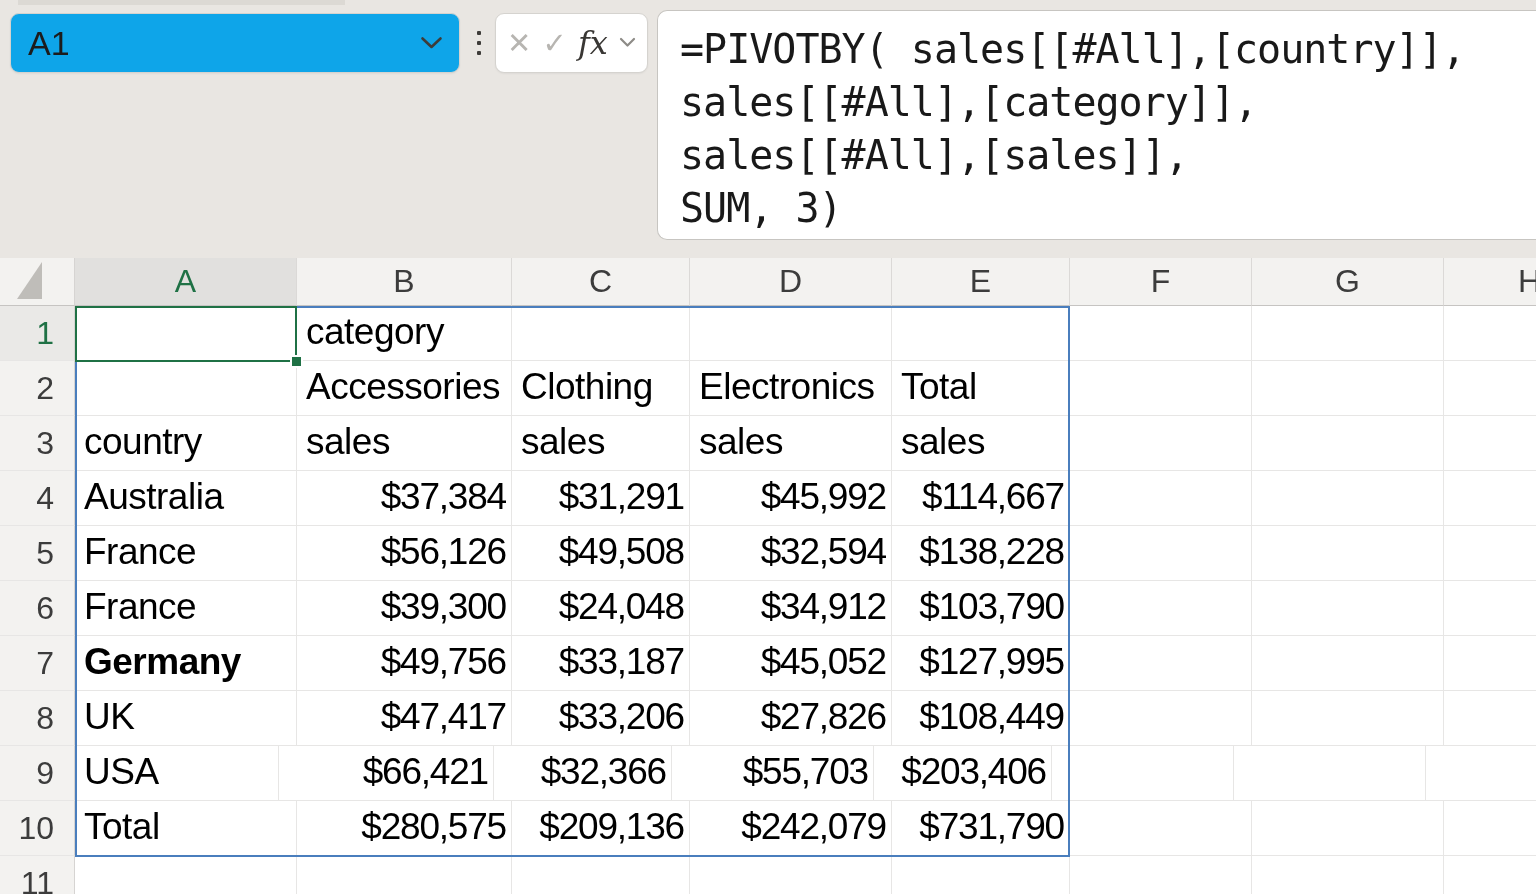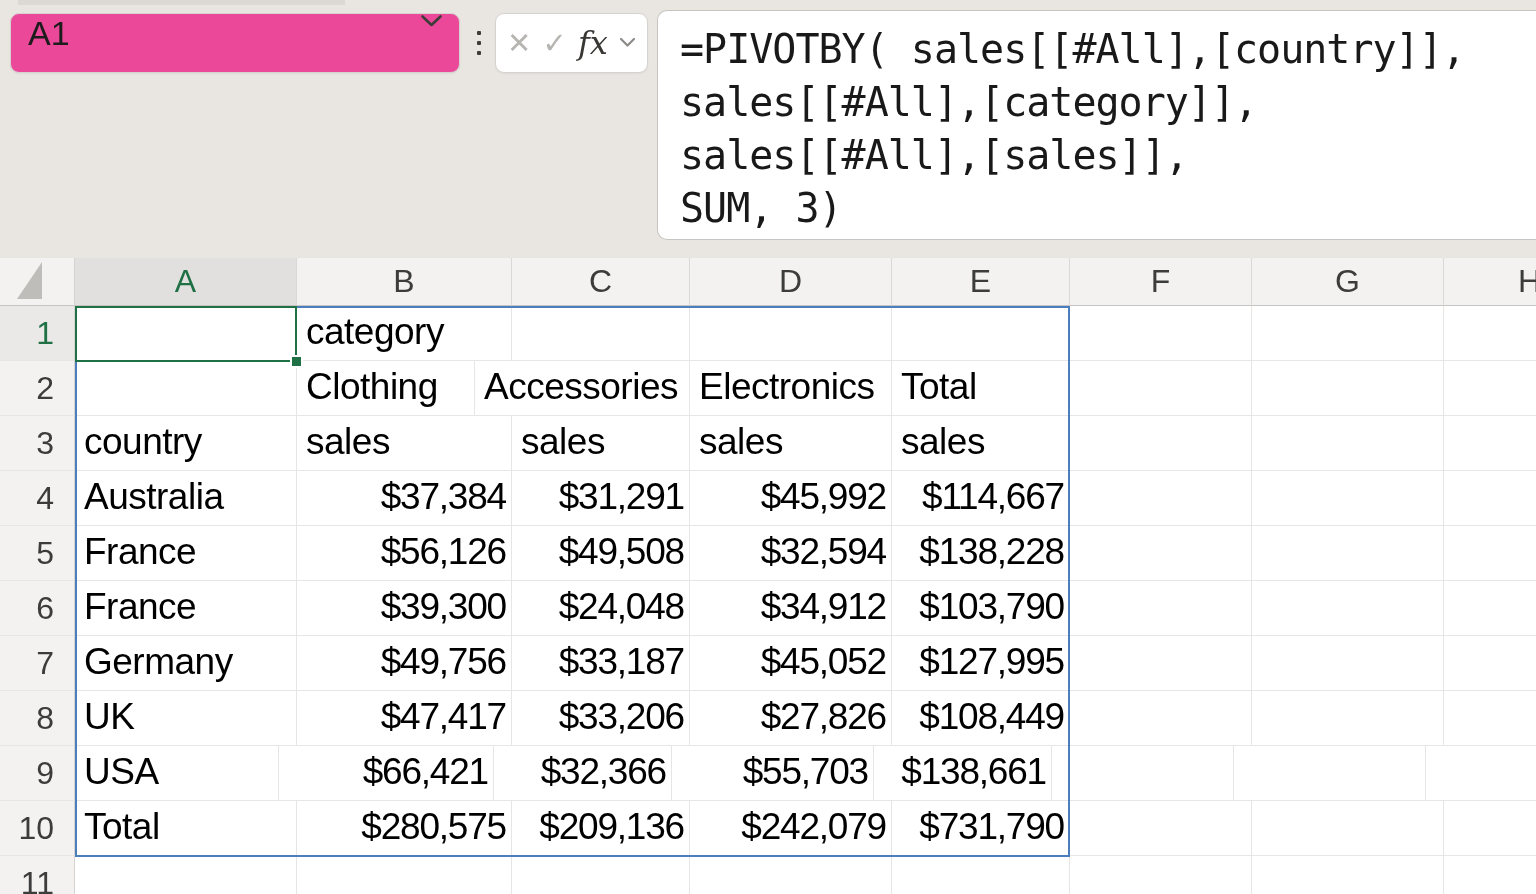--- a/index.html
+++ b/index.html
@@ -6,23 +6,23 @@
   body{
     width:1536px;height:894px;overflow:hidden;position:relative;
     background:#ffffff;font-family:"Liberation Sans",sans-serif;
     -webkit-font-smoothing:antialiased;
   }
   
   .chrome{position:absolute;left:0;top:0;width:1536px;height:258px;background:#e9e6e2;}
   .top-strip{position:absolute;left:18px;top:0;width:327px;height:5px;background:#dcd9d4;}
   .name-box{
     position:absolute;left:10px;top:13px;width:450px;height:60px;box-sizing:border-box;
-    background:#ec4899;border:1px solid #d5d3cf;border-radius:9px;
+    background:#0ea5e9;border:1px solid #d5d3cf;border-radius:9px;
     box-shadow:0 1px 2px rgba(0,0,0,.05);
-    display:flex;align-items:flex-start;cursor:text;
+    display:flex;align-items:center;cursor:text;
   }
   .name-box-value{flex:1;padding-left:17px;font-size:34px;color:#1c1c1c;}
   .name-box .chev{margin-right:16px;display:flex;align-items:center;}
   .dots{
     position:absolute;left:472px;top:13px;height:60px;width:14px;
     display:flex;flex-direction:column;align-items:center;justify-content:center;gap:6px;
   }
   .dots i{width:4px;height:4px;background:#3e3c39;border-radius:1px;}
   .fx-box{
     position:absolute;left:495px;top:13px;width:153px;height:60px;box-sizing:border-box;
@@ -141,22 +141,22 @@
         <div class="cell" style="width: 178px;"></div>
         <div class="cell" style="width: 202px;"></div>
         <div class="cell" style="width: 178px;"></div>
         <div class="cell" style="width: 182px;"></div>
         <div class="cell" style="width: 192px;"></div>
         <div class="cell" style="width: 172px;"></div>
       </div>
       <div class="row">
         <div class="row-hdr">2</div>
         <div class="cell" style="width: 222px;"></div>
+        <div class="cell" style="width: 215px;">Accessories</div>
         <div class="cell" style="width: 178px;">Clothing</div>
-        <div class="cell" style="width: 215px;">Accessories</div>
         <div class="cell" style="width: 202px;">Electronics</div>
         <div class="cell" style="width: 178px;">Total</div>
         <div class="cell" style="width: 182px;"></div>
         <div class="cell" style="width: 192px;"></div>
         <div class="cell" style="width: 172px;"></div>
       </div>
       <div class="row">
         <div class="row-hdr">3</div>
         <div class="cell" style="width: 222px;">country</div>
         <div class="cell" style="width: 215px;">sales</div>
@@ -195,21 +195,21 @@
         <div class="cell num" style="width: 215px;">$39,300</div>
         <div class="cell num" style="width: 178px;">$24,048</div>
         <div class="cell num" style="width: 202px;">$34,912</div>
         <div class="cell num" style="width: 178px;">$103,790</div>
         <div class="cell" style="width: 182px;"></div>
         <div class="cell" style="width: 192px;"></div>
         <div class="cell" style="width: 172px;"></div>
       </div>
       <div class="row">
         <div class="row-hdr">7</div>
-        <div class="cell" style="width: 222px;">Germany</div>
+        <div class="cell" style="width: 222px; font-weight: bold;">Germany</div>
         <div class="cell num" style="width: 215px;">$49,756</div>
         <div class="cell num" style="width: 178px;">$33,187</div>
         <div class="cell num" style="width: 202px;">$45,052</div>
         <div class="cell num" style="width: 178px;">$127,995</div>
         <div class="cell" style="width: 182px;"></div>
         <div class="cell" style="width: 192px;"></div>
         <div class="cell" style="width: 172px;"></div>
       </div>
       <div class="row">
         <div class="row-hdr">8</div>
@@ -221,21 +221,21 @@
         <div class="cell" style="width: 182px;"></div>
         <div class="cell" style="width: 192px;"></div>
         <div class="cell" style="width: 172px;"></div>
       </div>
       <div class="row">
         <div class="row-hdr">9</div>
         <div class="cell" style="width: 204px;">USA</div>
         <div class="cell num" style="width: 215px;">$66,421</div>
         <div class="cell num" style="width: 178px;">$32,366</div>
         <div class="cell num" style="width: 202px;">$55,703</div>
-        <div class="cell num" style="width: 178px;">$138,661</div>
+        <div class="cell num" style="width: 178px;">$203,406</div>
         <div class="cell" style="width: 182px;"></div>
         <div class="cell" style="width: 192px;"></div>
         <div class="cell" style="width: 172px;"></div>
       </div>
       <div class="row">
         <div class="row-hdr">10</div>
         <div class="cell" style="width: 222px;">Total</div>
         <div class="cell num" style="width: 215px;">$280,575</div>
         <div class="cell num" style="width: 178px;">$209,136</div>
         <div class="cell num" style="width: 202px;">$242,079</div>

